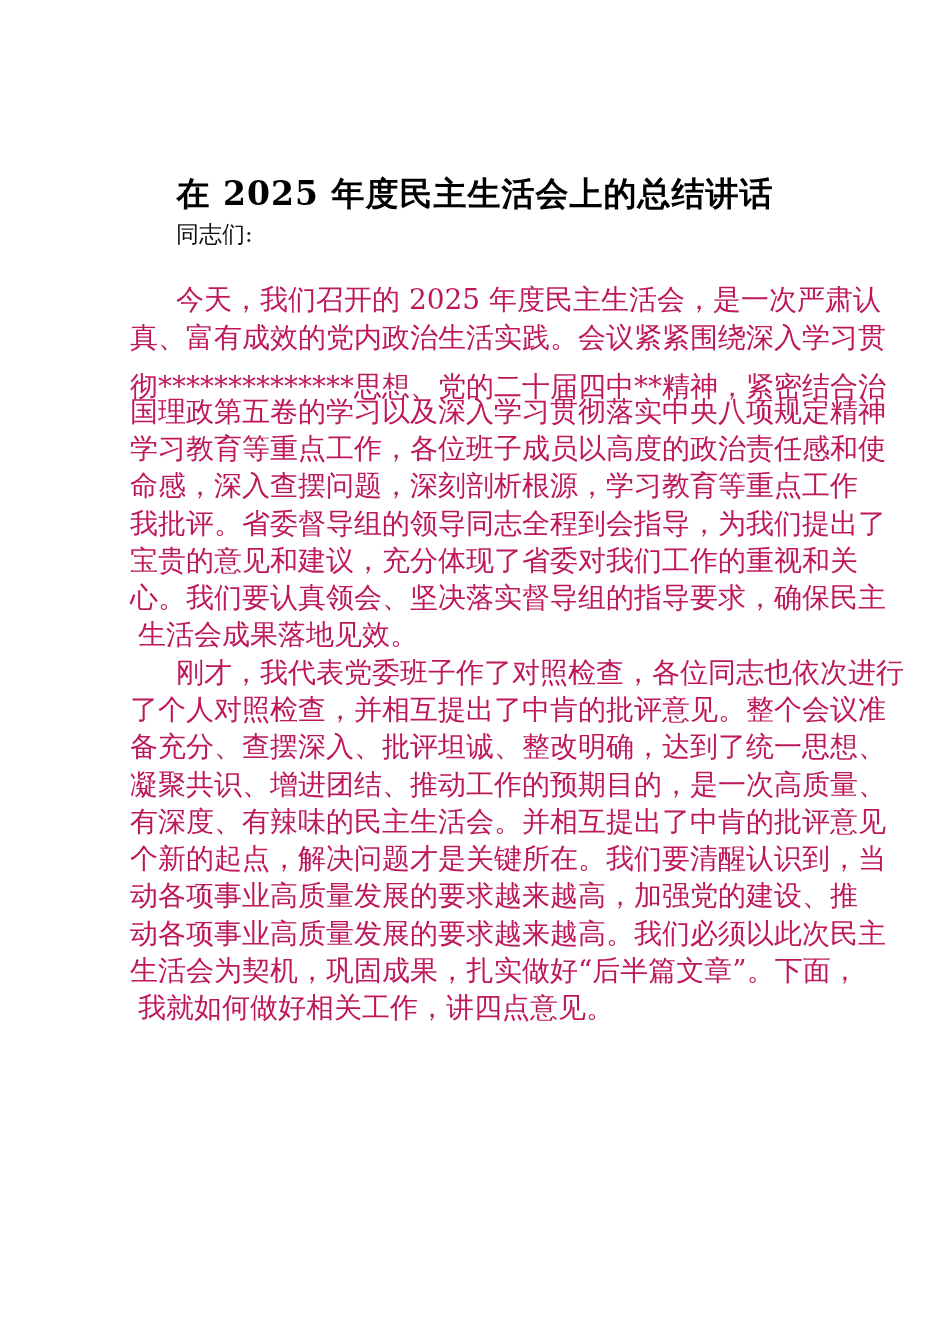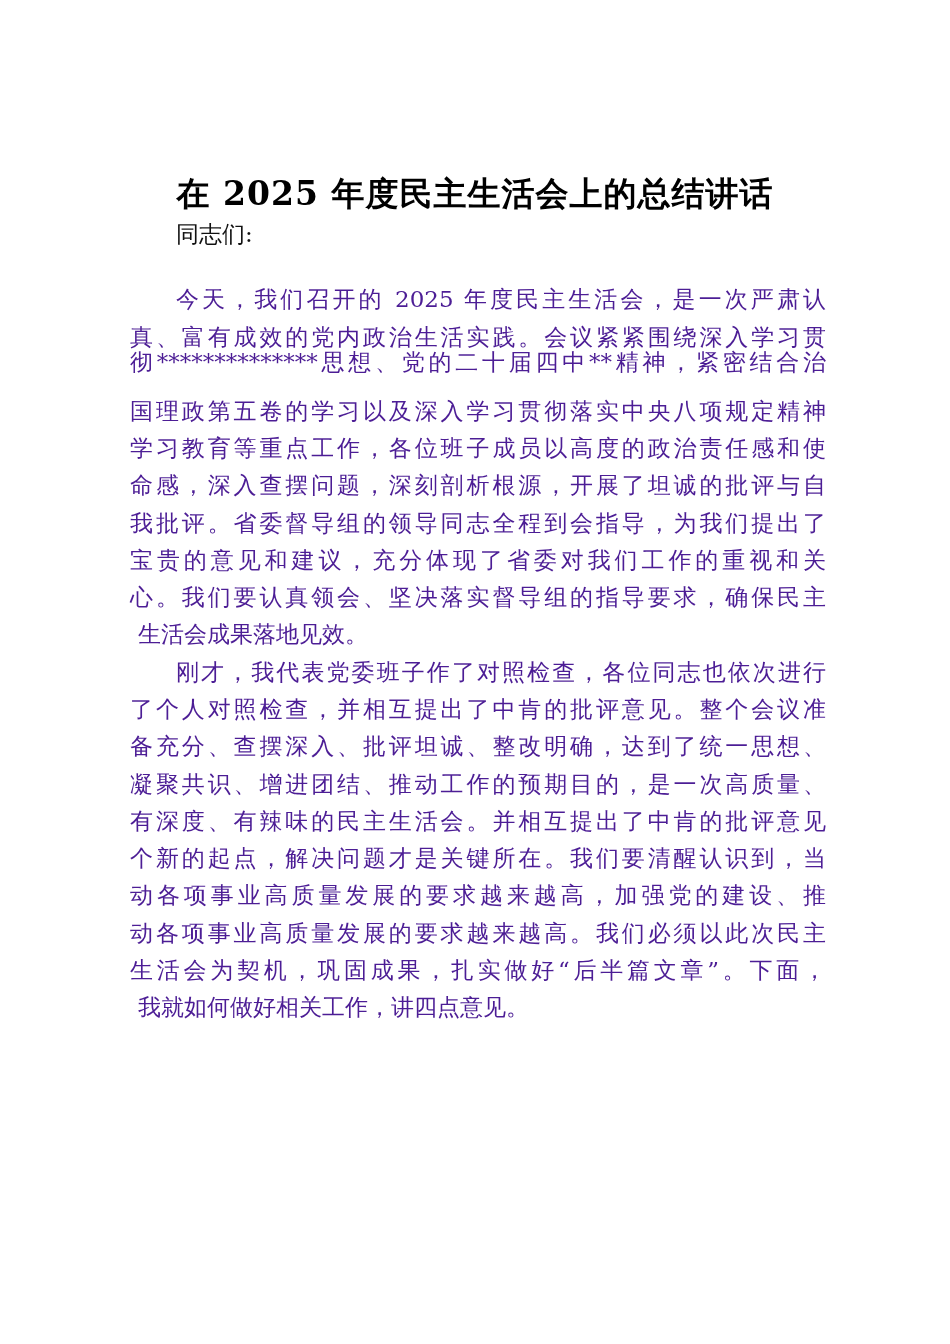--- a/index.html
+++ b/index.html
@@ -32,26 +32,26 @@
     font-weight: bold;
     letter-spacing: 1px;
     line-height: 48px;
     color: #000;
   }
   .line {
     position: absolute;
     left: 130px;
     width: 696px;
     height: 37px;
-    font-size: 23px;
+    font-size: 28px;
     line-height: 37px;
     white-space: nowrap;
     text-align: justify;
     text-align-last: justify;
-    color: #4c1d95;
+    color: #be185d;
   }
   .line.indent {
     left: 176px;
     width: 650px;
   }
   .line.last {
     text-align-last: left;
     margin-left: 8px;
   }
   .salutation {
@@ -69,24 +69,24 @@
 
 <div class="page">
 
   <div class="title">在 2025 年度民主生活会上的总结讲话</div>
 
   <div class="salutation">同志们:</div>
 
   <div>
     <div class="line indent" style="top:281px">今天，我们召开的 2025 年度民主生活会，是一次严肃认</div>
     <div class="line" style="top:319px">真、富有成效的党内政治生活实践。会议紧紧围绕深入学习贯</div>
-    <div class="line" style="top:344px">彻**************思想、党的二十届四中**精神，紧密结合治</div>
+    <div class="line" style="top:368px">彻**************思想、党的二十届四中**精神，紧密结合治</div>
     <div class="line" style="top:393px">国理政第五卷的学习以及深入学习贯彻落实中央八项规定精神</div>
     <div class="line" style="top:430px">学习教育等重点工作，各位班子成员以高度的政治责任感和使</div>
-    <div class="line" style="top:467px">命感，深入查摆问题，深刻剖析根源，开展了坦诚的批评与自</div>
+    <div class="line" style="top:467px">命感，深入查摆问题，深刻剖析根源，学习教育等重点工作</div>
     <div class="line" style="top:505px">我批评。省委督导组的领导同志全程到会指导，为我们提出了</div>
     <div class="line" style="top:542px">宝贵的意见和建议，充分体现了省委对我们工作的重视和关</div>
     <div class="line" style="top:579px">心。我们要认真领会、坚决落实督导组的指导要求，确保民主</div>
     <div class="line last" style="top:616px">生活会成果落地见效。</div>
   </div>
 
   <div>
     <div class="line indent" style="top:654px">刚才，我代表党委班子作了对照检查，各位同志也依次进行</div>
     <div class="line" style="top:691px">了个人对照检查，并相互提出了中肯的批评意见。整个会议准</div>
     <div class="line" style="top:728px">备充分、查摆深入、批评坦诚、整改明确，达到了统一思想、</div>

